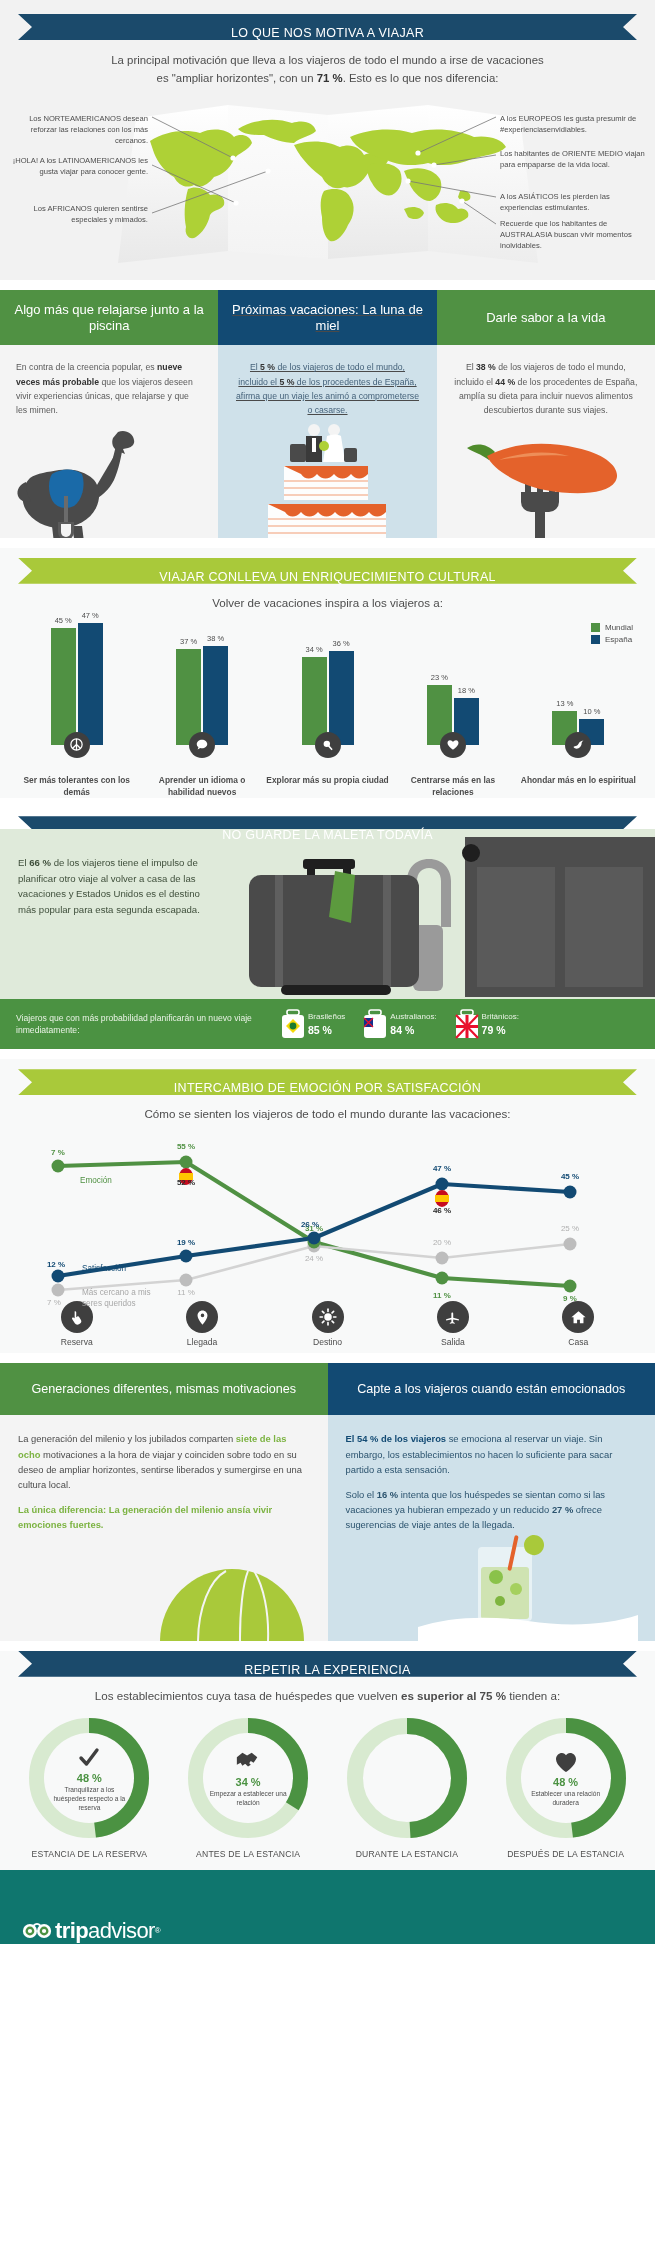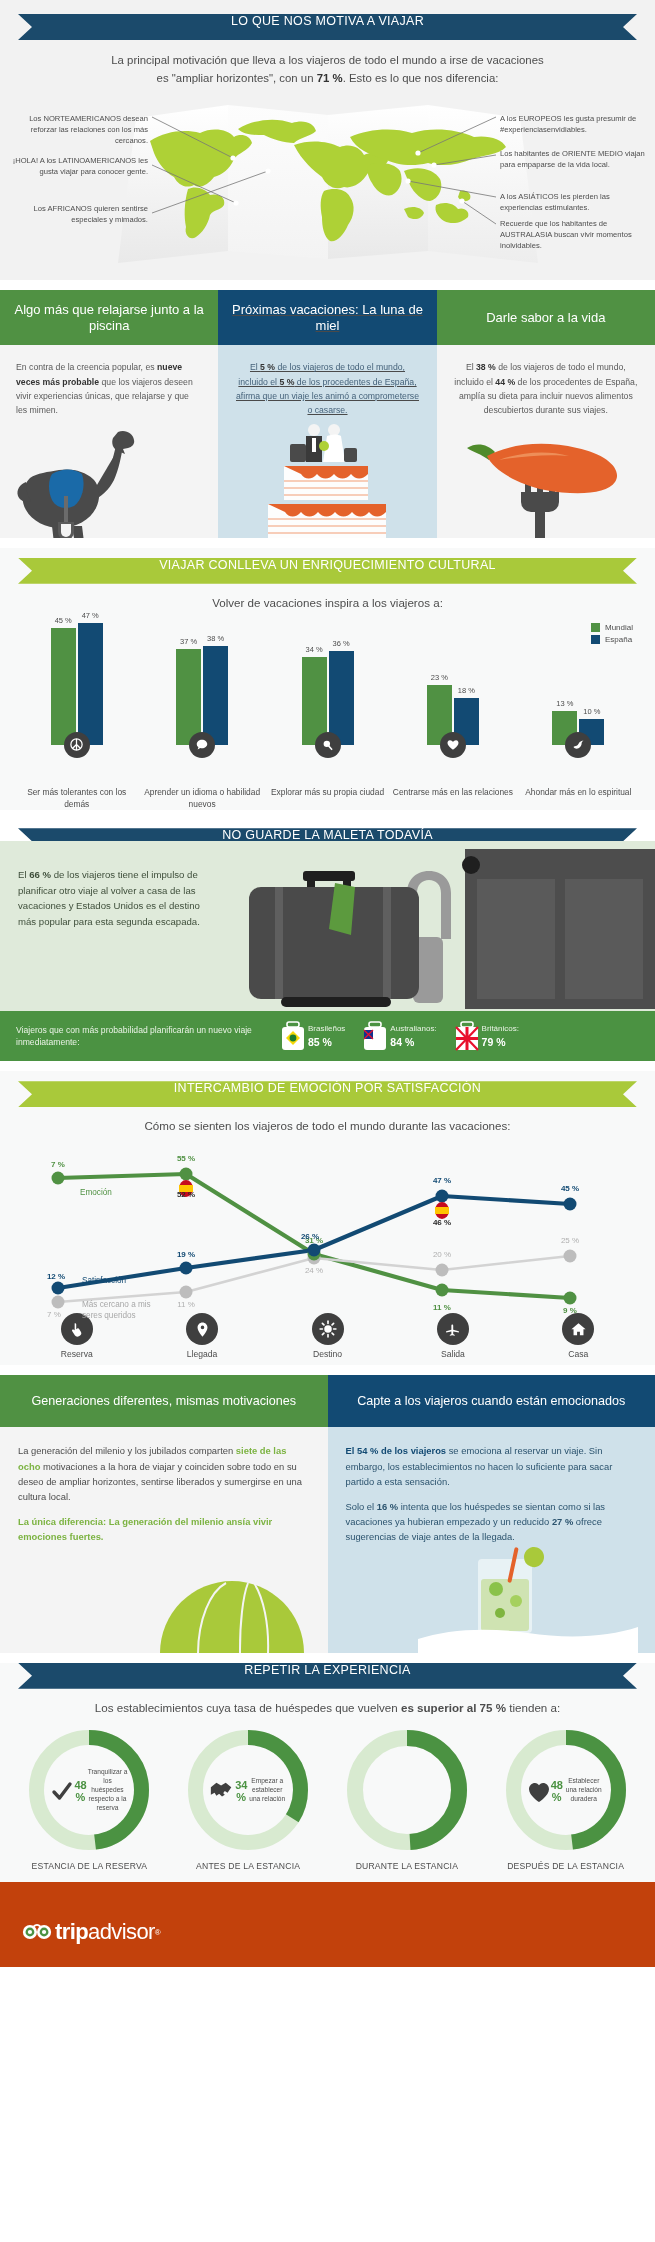--- a/index.html
+++ b/index.html
@@ -11,21 +11,21 @@
     -webkit-font-smoothing: antialiased;
   }
   .page { width: 655px; position: relative; overflow: hidden; }
 
   
   .ribbon {
     position: relative;
     margin: 0 18px;
     height: 26px;
     display: flex;
-    align-items: flex-start;
+    align-items: flex-end;
     justify-content: center;
     color: #fff;
     font-size: 12.5px;
     letter-spacing: .3px;
     font-weight: 400;
   }
   .ribbon .rb-body {
     position: absolute; left: 0; right: 0; top: 0; bottom: 0;
     clip-path: polygon(0 0, 100% 0, calc(100% - 14px) 50%, 100% 100%, 0 100%, 14px 50%);
   }
@@ -79,21 +79,21 @@
   .bar { width: 25px; position: relative; }
   .bar.m { background: #509143; }
   .bar.e { background: #124a73; }
   .bar .v { position: absolute; top: -12px; left: 50%; transform: translateX(-50%); font-size: 7.5px; color: #4d4d4d; white-space: nowrap; }
   .bar-icons { display: flex; margin: 0 14px; position: relative; top: -13px; }
   .bicon { flex: 1; display: flex; justify-content: center; }
   .circ-icon {
     width: 26px; height: 26px; border-radius: 50%; background: #3f3f3f;
     display: flex; align-items: center; justify-content: center; color: #fff;
   }
-  .bar-labels { display: flex; margin: 16px 14px 12px; }
+  .bar-labels { display: flex; margin: 4px 14px 12px; font-weight: bold; }
   .blab { flex: 1; text-align: center; font-size: 8.4px; line-height: 1.4; color: #4d4d4d; }
 
   
   .sec-case { position: relative; }
   .case-body { background: #dfeada; height: 170px; position: relative; overflow: hidden; }
   .case-text { position: absolute; left: 18px; top: 26px; width: 190px; font-size: 9.6px; line-height: 1.62; color: #3e4e3a; }
   .case-text b { font-weight: bold; }
   .case-foot { background: #4b9242; height: 50px; display: flex; align-items: center; padding: 0 16px; }
   .case-foot .cf-text { font-size: 8.6px; line-height: 1.45; color: #eaf3e6; width: 265px; }
   .cf-items { display: flex; gap: 18px; align-items: center; }
@@ -134,30 +134,30 @@
   .p2 .hl-blue { color: #124a73; font-weight: bold; }
   .p2-art { position: relative; height: 108px; overflow: hidden; }
 
   
   .sec-donut { background: #f8f9f9; padding: 0 0 10px; }
   .donuts { display: flex; margin: 16px 10px 0; }
   .donut-cell { flex: 1; display: flex; flex-direction: column; align-items: center; }
   .donut { position: relative; width: 120px; height: 120px; }
   .donut .inner {
     position: absolute; left: 15px; top: 15px; width: 90px; height: 90px;
-    border-radius: 50%; background: #f8f9f9; display: flex; flex-direction: row;
+    border-radius: 50%; background: #f8f9f9; display: flex; flex-direction: column;
     align-items: center; justify-content: center; text-align: center; padding: 0 6px;
   }
   .donut .d-pct { font-size: 11px; color: #4b9242; font-weight: bold; margin-top: 3px; }
   .donut .d-lab { font-size: 6.6px; line-height: 1.35; color: #4d4d4d; margin-top: 2px; }
   .donut .d-ico { color: #3f3f3f; height: 26px; display: flex; align-items: flex-end; }
   .stage-lab { text-align: center; font-size: 8.6px; line-height: 1.4; color: #4d4d4d; margin-top: 10px; letter-spacing: .2px; }
 
   
-  .footer { background: #c2410c; height: 85px; display: flex; align-items: center; padding: 16px 0 0 22px; }
+  .footer { background: #0f766e; height: 74px; display: flex; align-items: flex-end; padding: 16px 0 0 22px; }
   .logo { display: flex; align-items: center; color: #fff; font-size: 22px; letter-spacing: -.6px; }
   .logo .owl { margin-right: 3px; display: flex; }
   .logo .b1 { font-weight: bold; }
   .logo .b2 { font-weight: normal; }
   .logo sup { font-size: 8px; vertical-align: super; }
   .gap { height: 10px; background: #fff; }
   .gap-sm { height: 6px; background: #fff; }
 </style>
 </head>
 <body>

